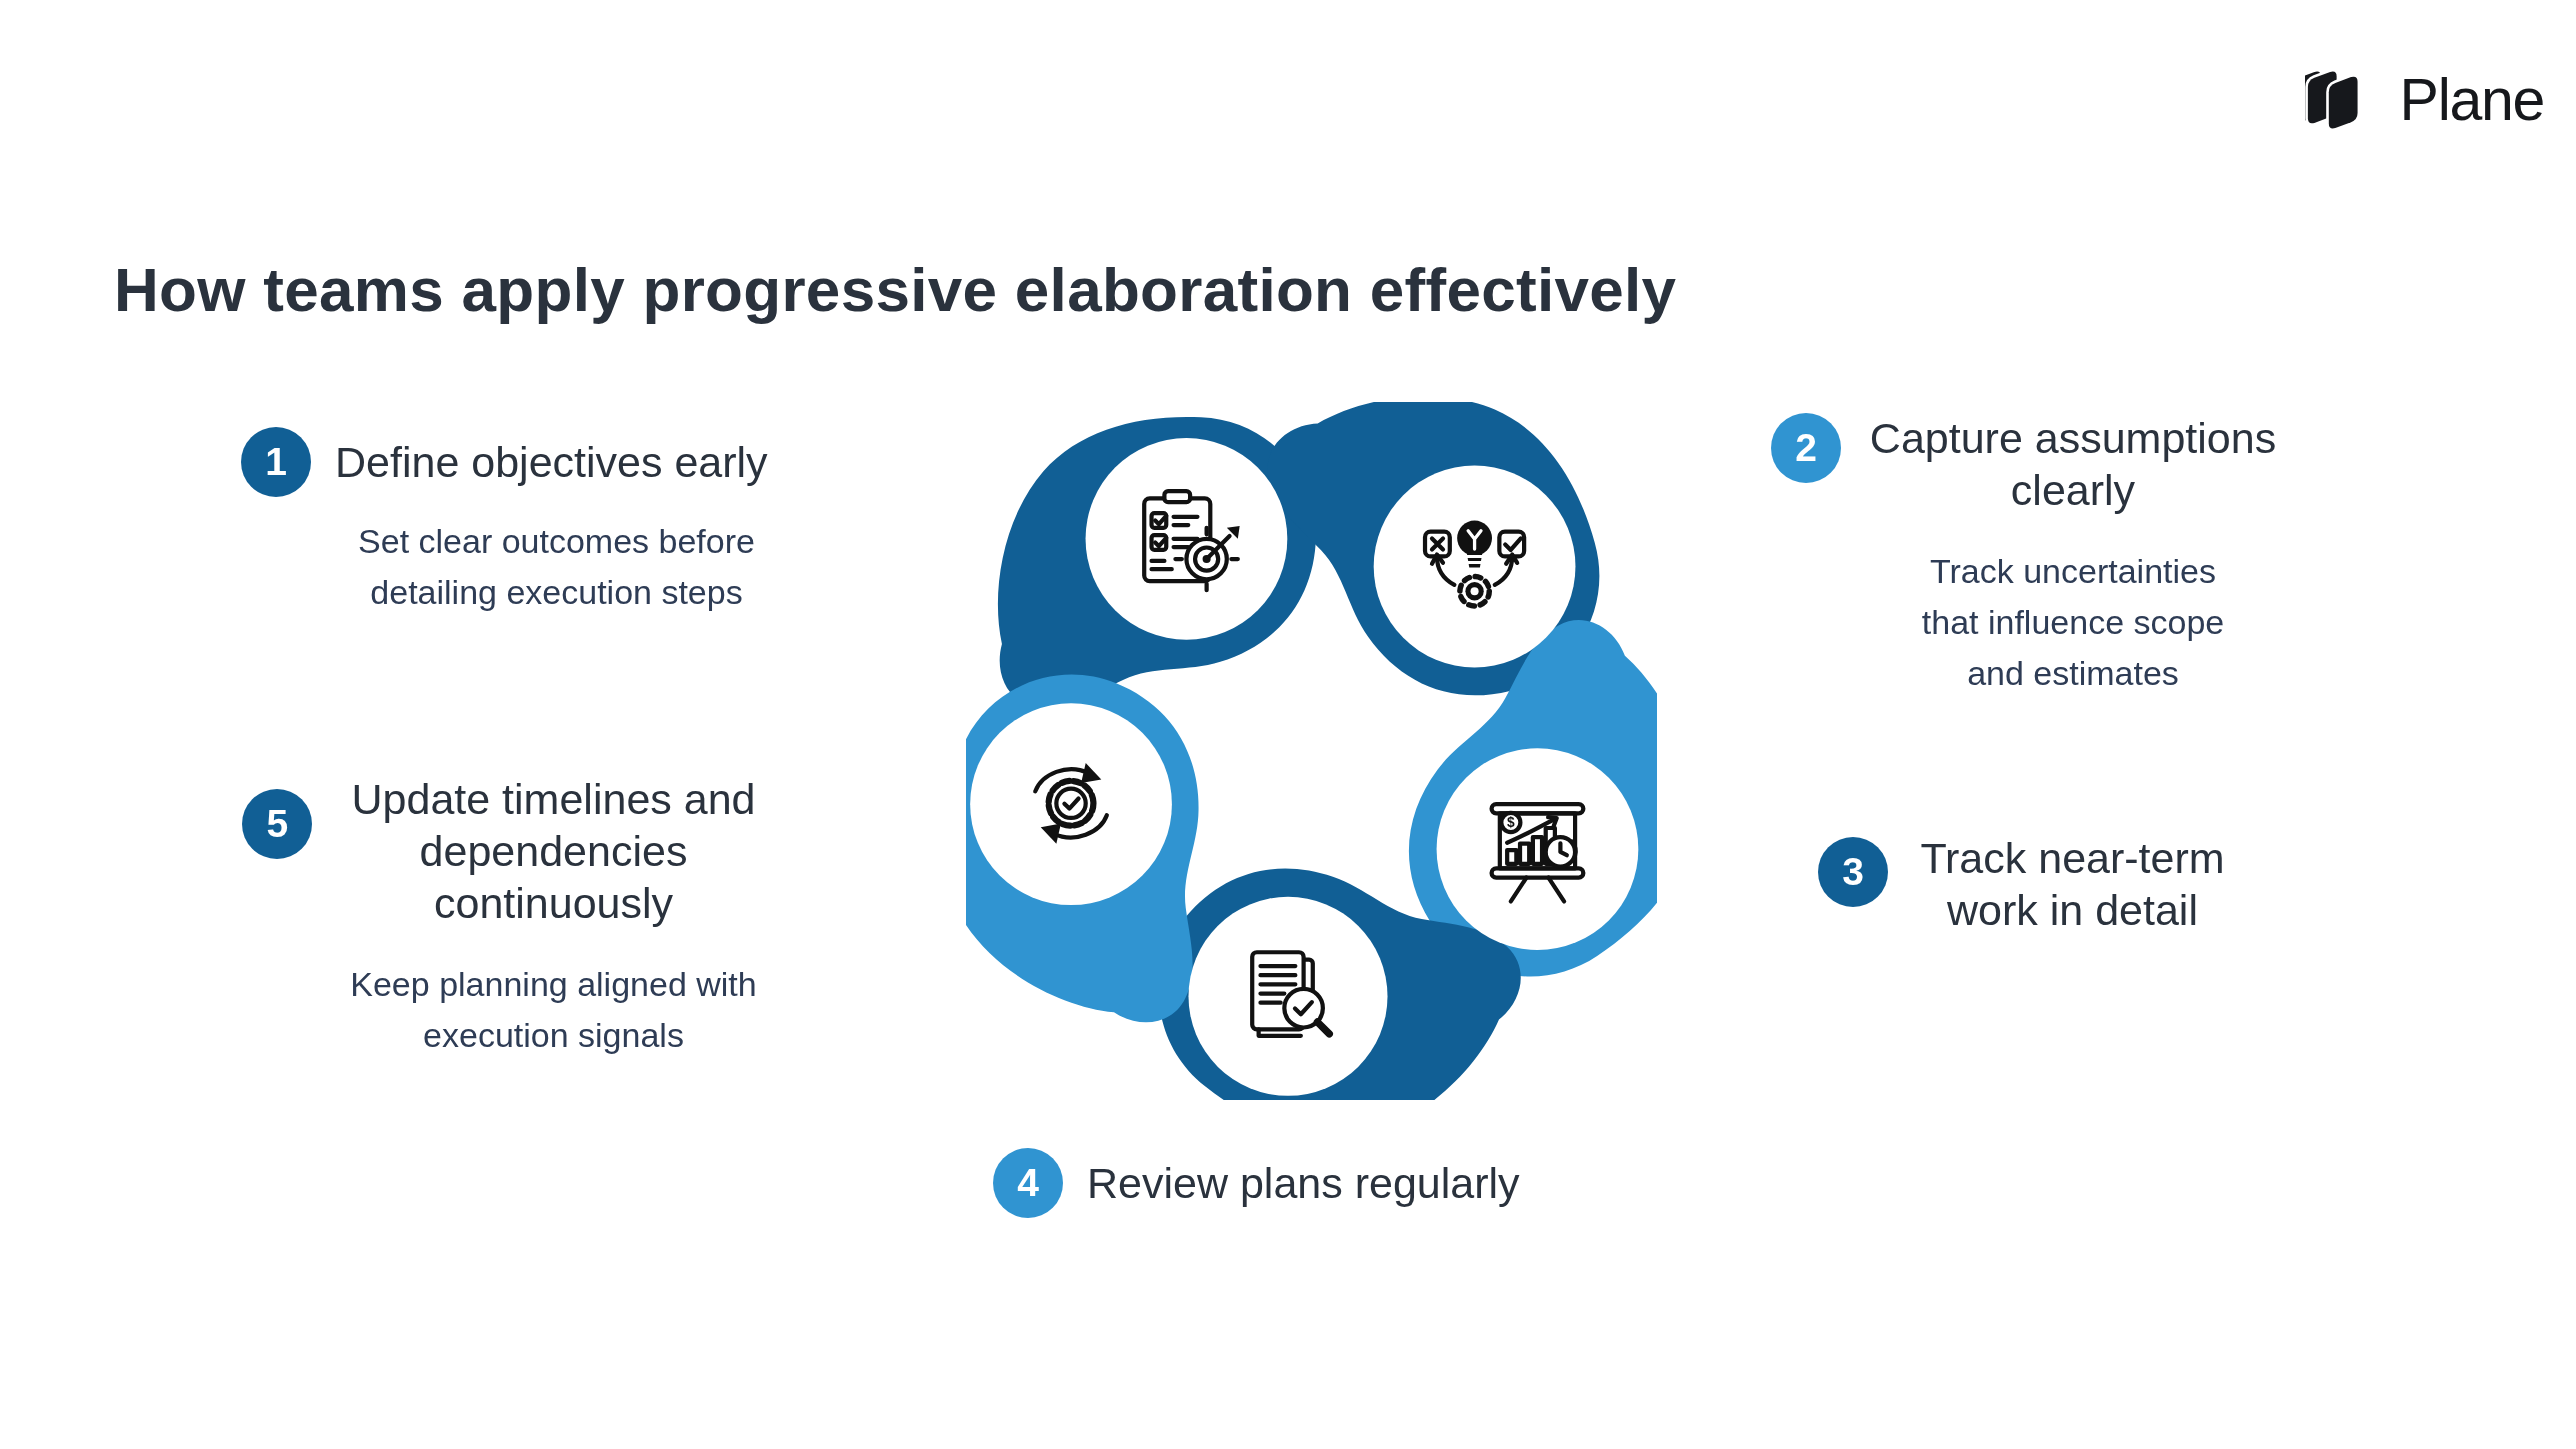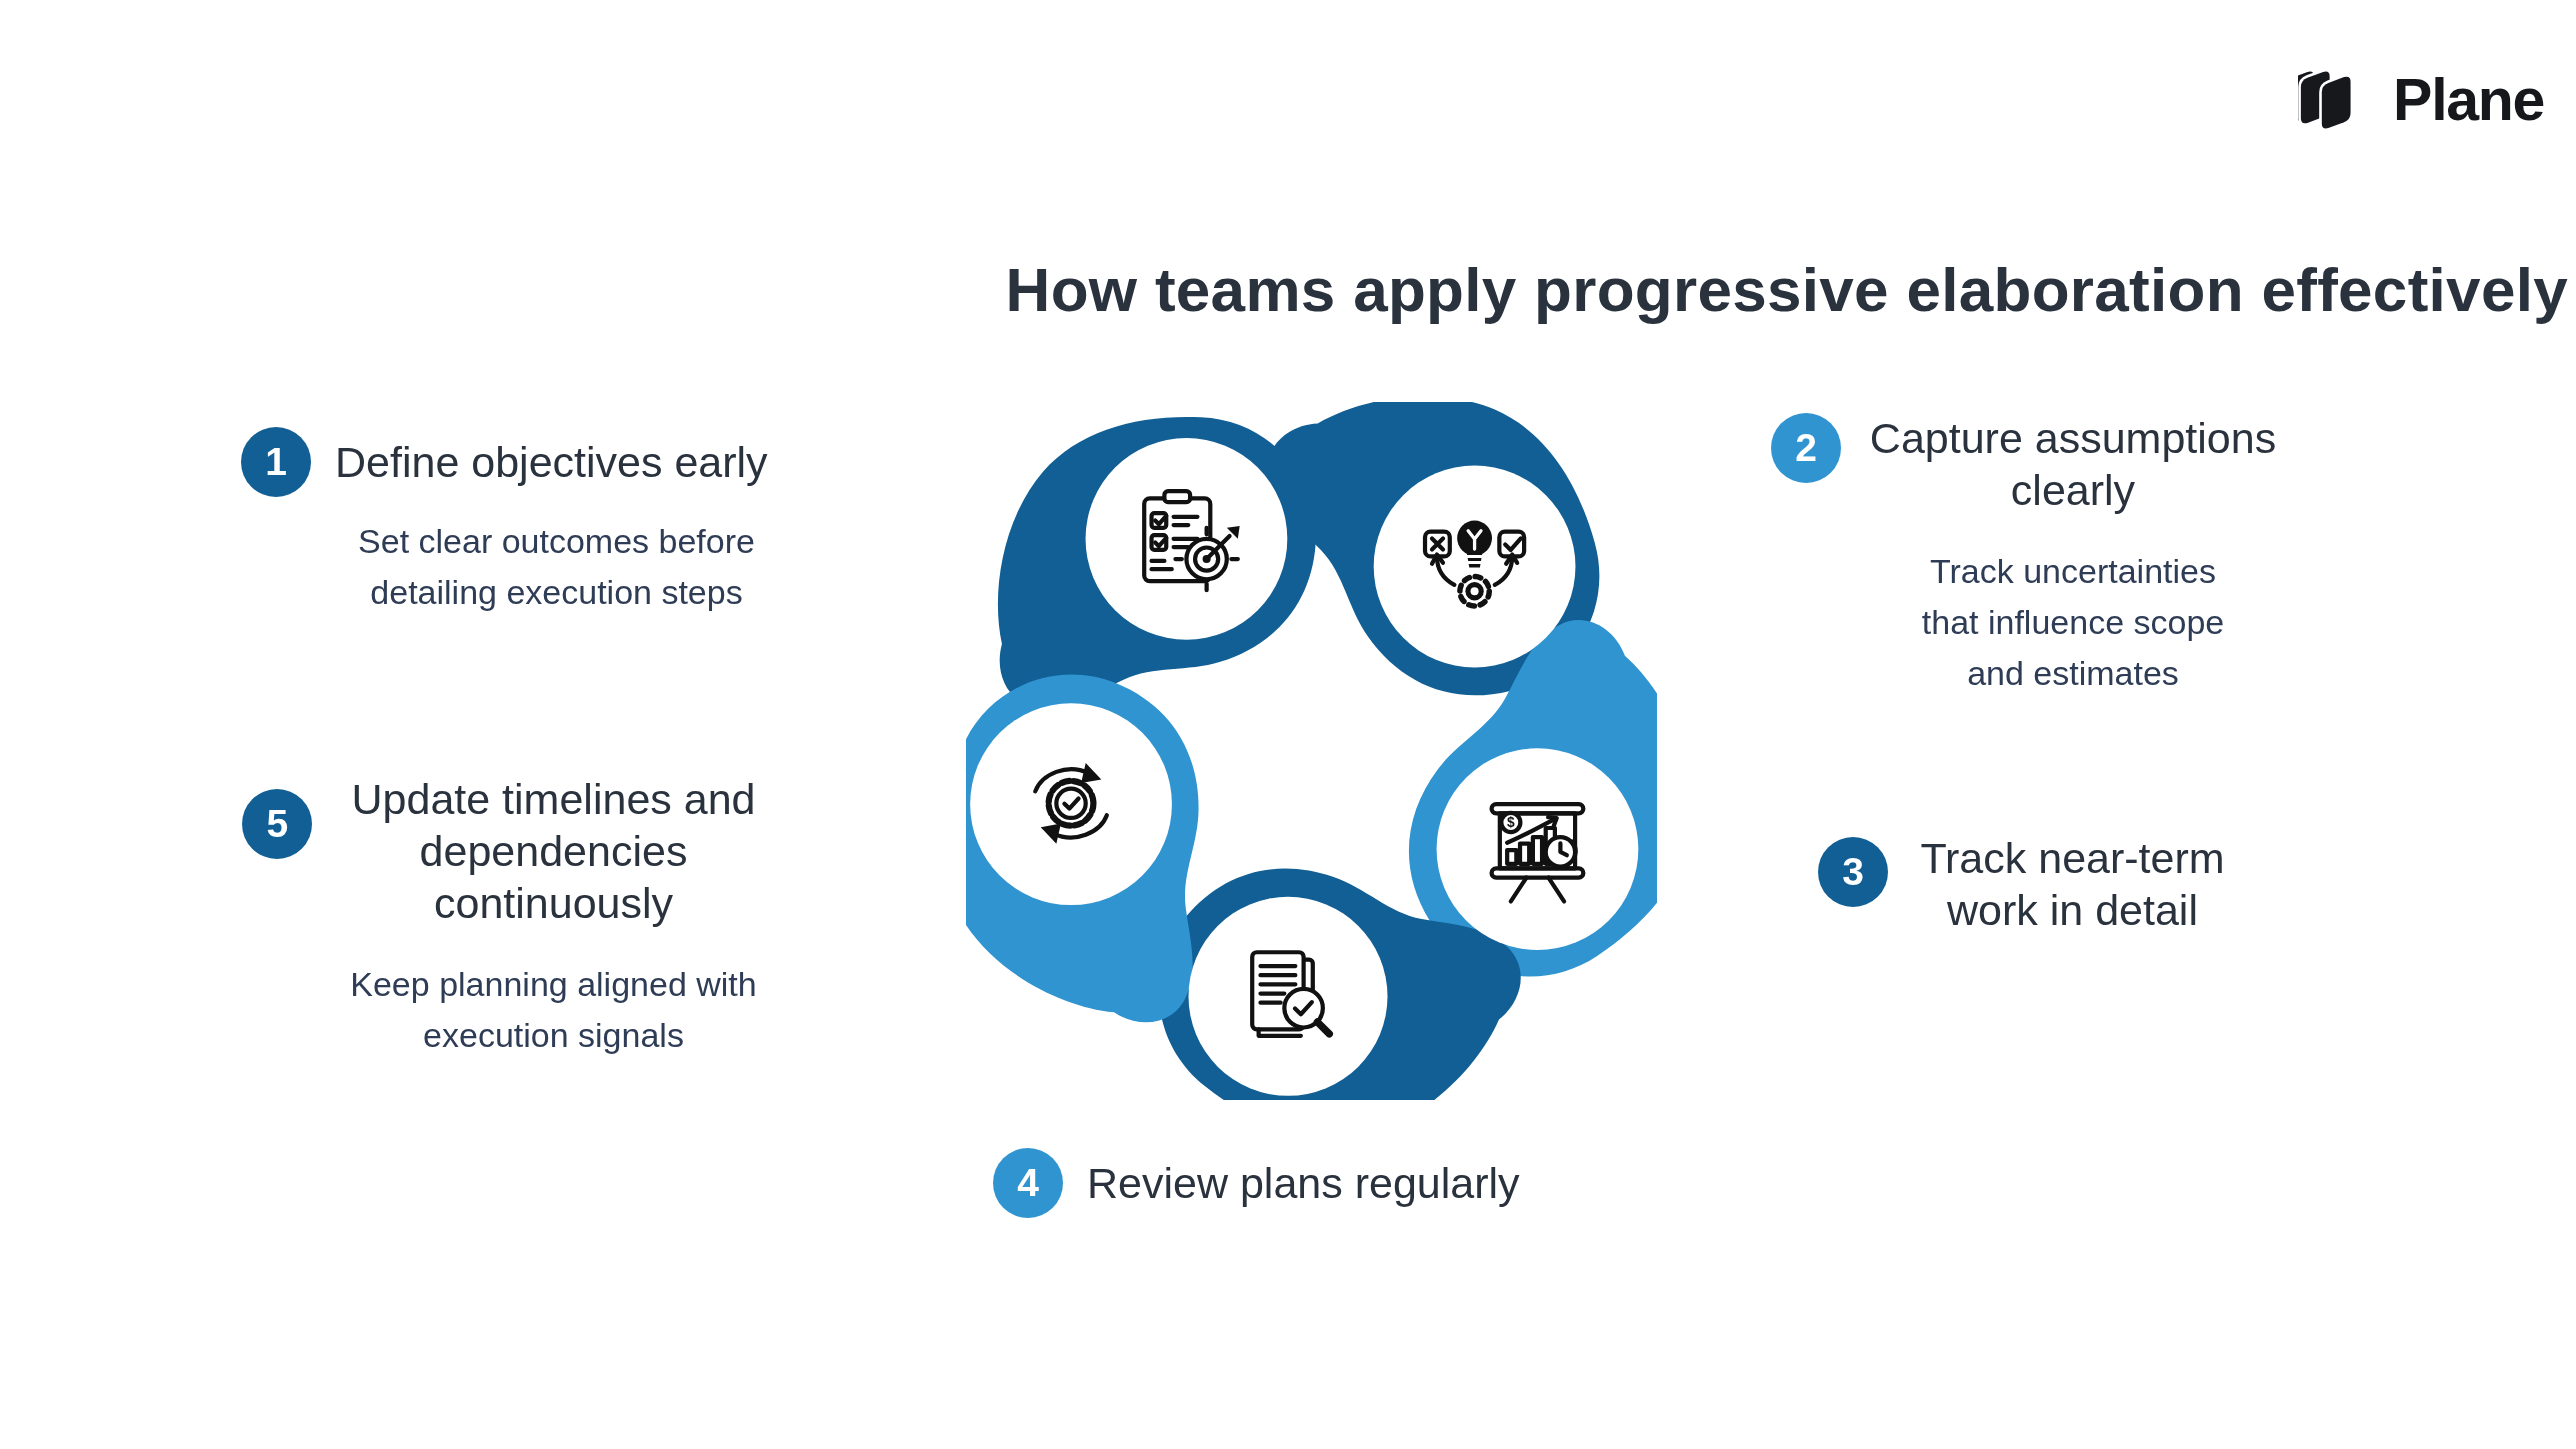--- a/index.html
+++ b/index.html
@@ -3,24 +3,24 @@
 <meta charset="utf-8">
 <style>
   html,body{margin:0;padding:0;}
   body{
     width:2576px;height:1449px;position:relative;background:#ffffff;
     font-family:"Liberation Sans", sans-serif;overflow:hidden;
   }
   
   .logo{position:absolute;top:66px;right:32px;display:flex;align-items:center;gap:16px;}
   .logo-mark{width:79px;height:68px;}
-  .logo-text{font-size:59px;font-weight:700;color:#16181c;letter-spacing:-1.3px;}
+  .logo-text{font-size:59px;font-weight:400;color:#16181c;letter-spacing:-1.3px;}
   
   .title{
-    position:absolute;top:209px;left:114px;right:8px;text-align:right;
+    position:absolute;top:209px;left:114px;right:8px;text-align:left;
     font-size:62px;line-height:78px;color:#2a323d;letter-spacing:0.3px;
   }
   
   .step{position:absolute;color:#2a323d;}
   .badge{
     width:70px;height:70px;border-radius:50%;color:#fff;
     font-size:39px;font-weight:700;display:flex;align-items:center;justify-content:center;
     flex:0 0 auto;
   }
   .badge.dark{background:#115f95;}

